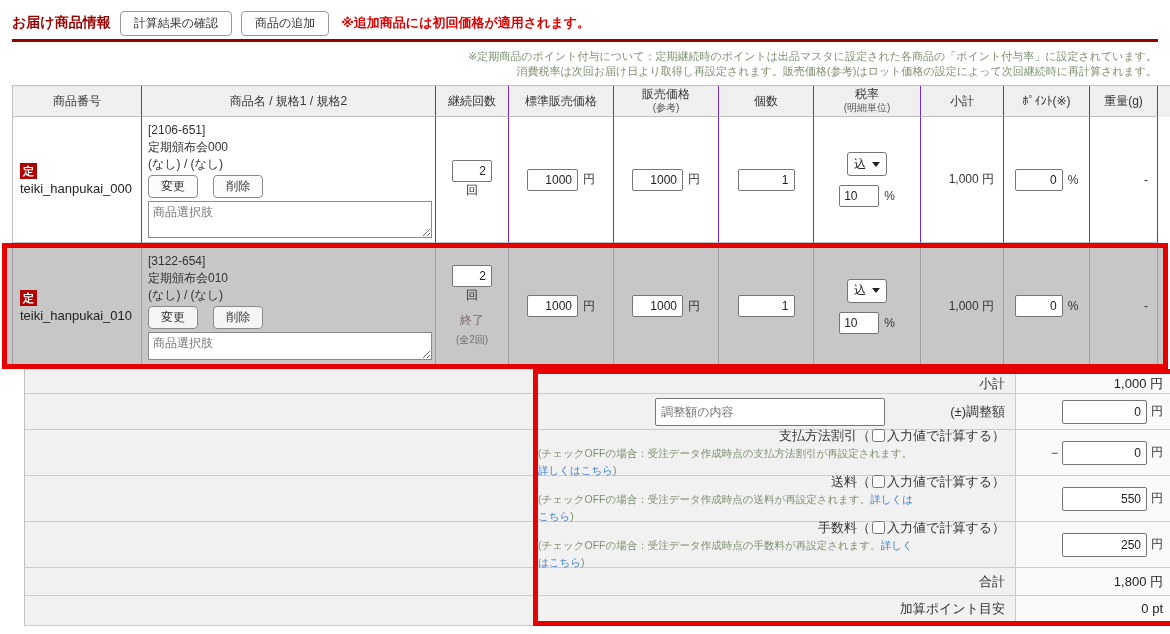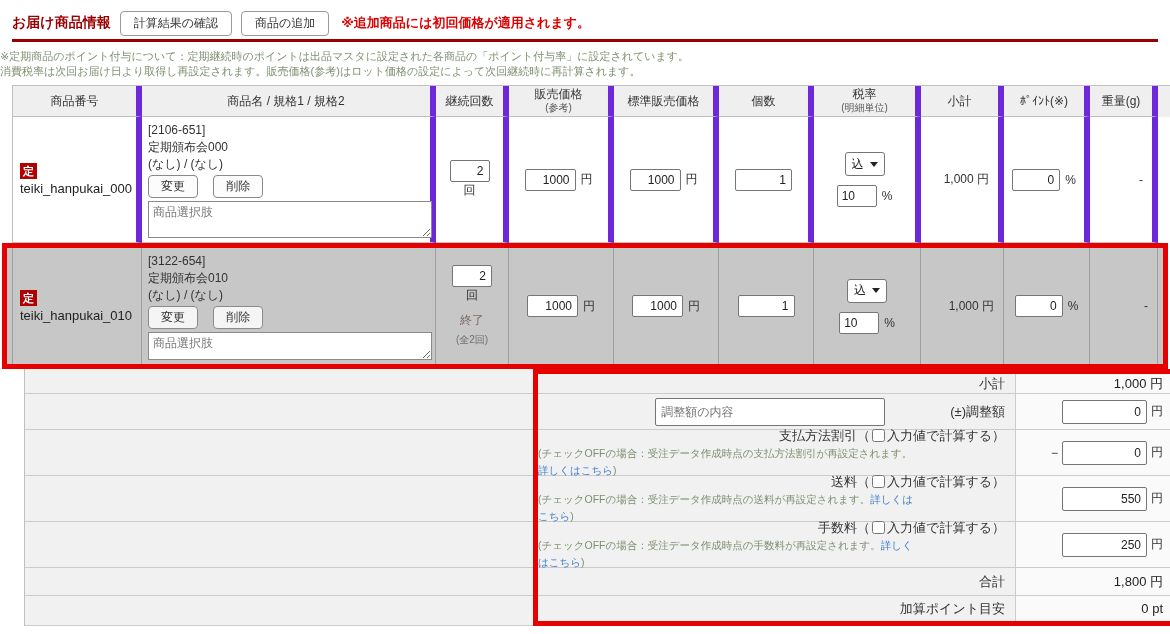--- a/index.html
+++ b/index.html
@@ -15,28 +15,28 @@
   .hdr-title { color: #990000; font-weight: bold; font-size: 14px; }
   .hdr-btn {
     margin-left: 9px; padding: 3px 13px; font-size: 12px; color: #333;
     background: #fff; border: 1px solid #9a9a9a; border-radius: 4px; cursor: pointer;
     font-family: inherit;
   }
   .hdr-warning { color: #dd0000; font-weight: bold; font-size: 13px; margin-left: 12px; }
   .red-rule { border-top: 3px solid #990000; margin: 3px 12px 0 12px; }
 
   
-  .notice { text-align: left; margin: 7px 13px 0 0; color: #7e9070; font-size: 11px; line-height: 15px; }
+  .notice { text-align: right; margin: 7px 13px 0 0; color: #7e9070; font-size: 11px; line-height: 15px; }
 
   
   .gtable { margin-left: 12px; margin-top: 6px; }
   .trow, .thead { display: flex; border-left: 1px solid #c0c0c0; }
   .thead { border-top: 1px solid #c0c0c0; height: 32px; background: #efefef; }
   .cell {
-    border-right: 6px solid #6d28d9; border-bottom: 1px solid #c0c0c0;
+    border-right: 1px solid #6d28d9; border-bottom: 1px solid #c0c0c0;
     display: flex; flex-direction: column; justify-content: center; align-items: center;
   }
   .thead .cell { background: #efefef; font-size: 12px; color: #333; line-height: 13px; }
   .sub { font-size: 10px; color: #555; }
   .c1{width:129px}.c2{width:294px}.c3{width:73px}.c4{width:105px}.c5{width:105px}
   .c6{width:95px}.c7{width:107px}.c8{width:83px}.c9{width:86px}.c10{width:68px}
   .trow { height: 126px; background: #fff; }
 
   .cell.code-cell { align-items: flex-start; padding-left: 7px; }
   .badge { background: #b00000; color: #fff; font-size: 11px; font-weight: bold; padding: 2px 3px; line-height: 12px; margin-bottom: 2px; }
@@ -127,25 +127,25 @@
     <div>※定期商品のポイント付与について：定期継続時のポイントは出品マスタに設定された各商品の「ポイント付与率」に設定されています。</div>
     <div>消費税率は次回お届け日より取得し再設定されます。販売価格(参考)はロット価格の設定によって次回継続時に再計算されます。</div>
   </div>
 
   <div class="gtable">
 
     <div class="thead">
       <div class="cell c1">商品番号</div>
       <div class="cell c2">商品名 / 規格1 / 規格2</div>
       <div class="cell c3">継続回数</div>
+      <div class="cell c4">標準販売価格</div>
       <div class="cell c5">
         <span>販売価格</span>
         <span class="sub">(参考)</span>
       </div>
-      <div class="cell c4">標準販売価格</div>
       <div class="cell c6">個数</div>
       <div class="cell c7">
         <span>税率</span>
         <span class="sub">(明細単位)</span>
       </div>
       <div class="cell c8">小計</div>
       <div class="cell c9">ﾎﾟｲﾝﾄ(※)</div>
       <div class="cell c10">重量(g)</div>
     </div>
 

